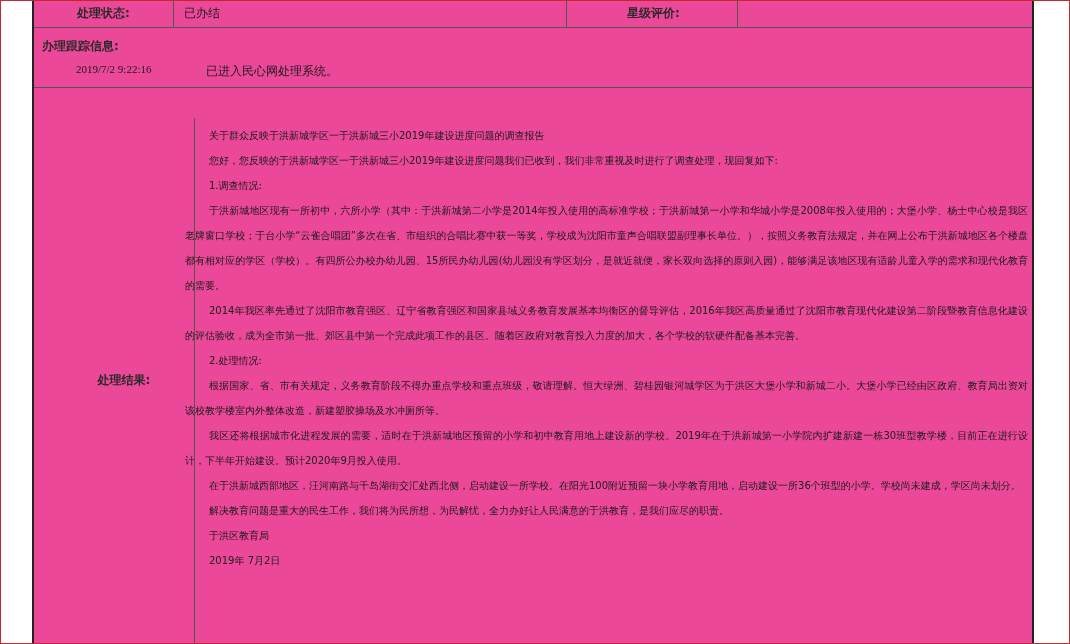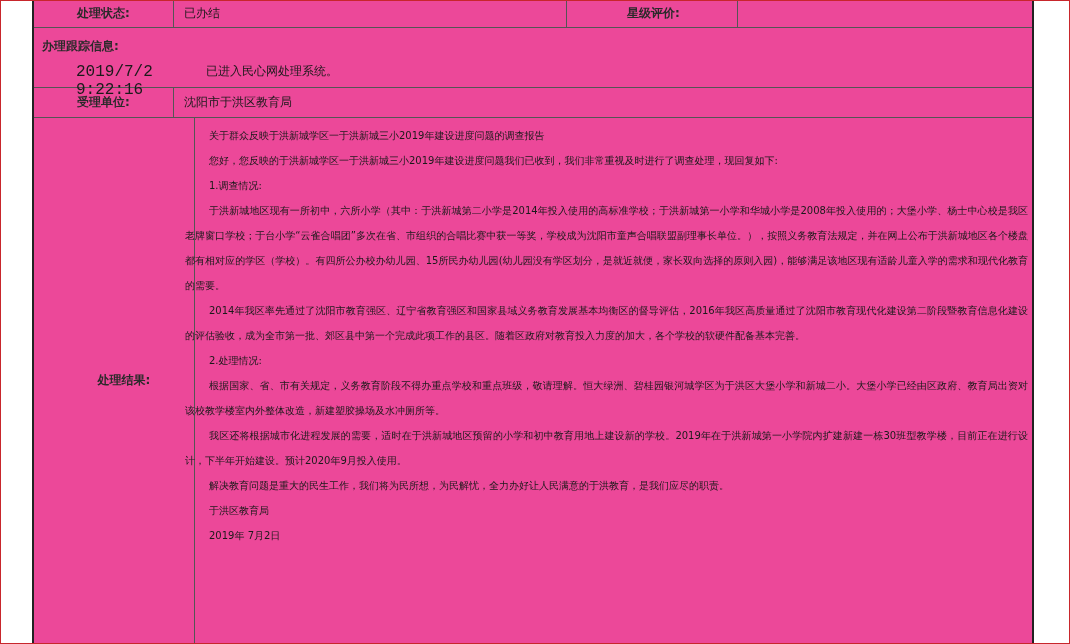--- a/index.html
+++ b/index.html
@@ -67,22 +67,22 @@
       font-weight: bold;
       color: #2a2a2a;
     }
     .track-entry {
       position: absolute;
       left: 42px; top: 35px;
       display: flex;
       gap: 0;
     }
     .track-time {
-      font-family: Liberation Mono, monospace;
-      font-size: 16px;
+      font-family: Liberation Serif, serif;
+      font-size: 11px;
       width: 130px;
     }
 
     .result-label {
       position: absolute;
       left: 0; top: 0;
       width: 140px;
       height: 525px;
       border-right: 1px solid #555;
       display: flex;
@@ -122,35 +122,32 @@
   </div>
 
   <div class="row" id="row-track">
     <div class="track-title">办理跟踪信息:</div>
     <div class="track-entry">
       <span class="track-time">2019/7/2 9:22:16</span>
       <span>已进入民心网处理系统。</span>
     </div>
   </div>
 
-  <div class="row" id="row-unit">
-    <div class="cell label vline" style="left:0;width:140px;">受理单位:</div>
-    <div class="cell value" style="left:140px;width:858px;">沈阳市于洪区教育局</div>
-  </div>
 
   <div class="row" id="row-result">
     <div class="result-label">处理结果:</div>
     <div class="result-body">
       <p>关于群众反映于洪新城学区一于洪新城三小2019年建设进度问题的调查报告</p>
       <p>您好，您反映的于洪新城学区一于洪新城三小2019年建设进度问题我们已收到，我们非常重视及时进行了调查处理，现回复如下:</p>
       <p>1.调查情况:</p>
       <p>于洪新城地区现有一所初中，六所小学（其中：于洪新城第二小学是2014年投入使用的高标准学校；于洪新城第一小学和华城小学是2008年投入使用的；大堡小学、杨士中心校是我区老牌窗口学校；于台小学“云雀合唱团”多次在省、市组织的合唱比赛中获一等奖，学校成为沈阳市童声合唱联盟副理事长单位。），按照义务教育法规定，并在网上公布于洪新城地区各个楼盘都有相对应的学区（学校）。有四所公办校办幼儿园、15所民办幼儿园(幼儿园没有学区划分，是就近就便，家长双向选择的原则入园)，能够满足该地区现有适龄儿童入学的需求和现代化教育的需要。</p>
       <p>2014年我区率先通过了沈阳市教育强区、辽宁省教育强区和国家县域义务教育发展基本均衡区的督导评估，2016年我区高质量通过了沈阳市教育现代化建设第二阶段暨教育信息化建设的评估验收，成为全市第一批、郊区县中第一个完成此项工作的县区。随着区政府对教育投入力度的加大，各个学校的软硬件配备基本完善。</p>
       <p>2.处理情况:</p>
       <p>根据国家、省、市有关规定，义务教育阶段不得办重点学校和重点班级，敬请理解。恒大绿洲、碧桂园银河城学区为于洪区大堡小学和新城二小。大堡小学已经由区政府、教育局出资对该校教学楼室内外整体改造，新建塑胶操场及水冲厕所等。</p>
       <p>我区还将根据城市化进程发展的需要，适时在于洪新城地区预留的小学和初中教育用地上建设新的学校。2019年在于洪新城第一小学院内扩建新建一栋30班型教学楼，目前正在进行设计，下半年开始建设。预计2020年9月投入使用。</p>
+      <p>在于洪新城西部地区，汪河南路与千岛湖街交汇处西北侧，启动建设一所学校。在阳光100附近预留一块小学教育用地，启动建设一所36个班型的小学。学校尚未建成，学区尚未划分。</p>
       <p>解决教育问题是重大的民生工作，我们将为民所想，为民解忧，全力办好让人民满意的于洪教育，是我们应尽的职责。</p>
       <p>于洪区教育局</p>
       <p>2019年 7月2日</p>
     </div>
   </div>
 
 </div>
 
 </body></html>

